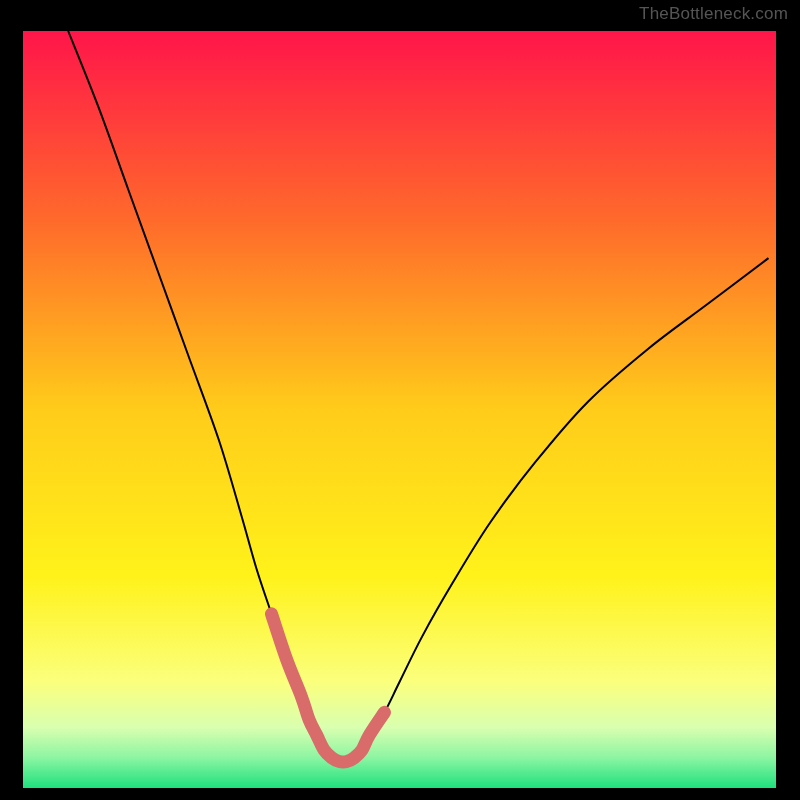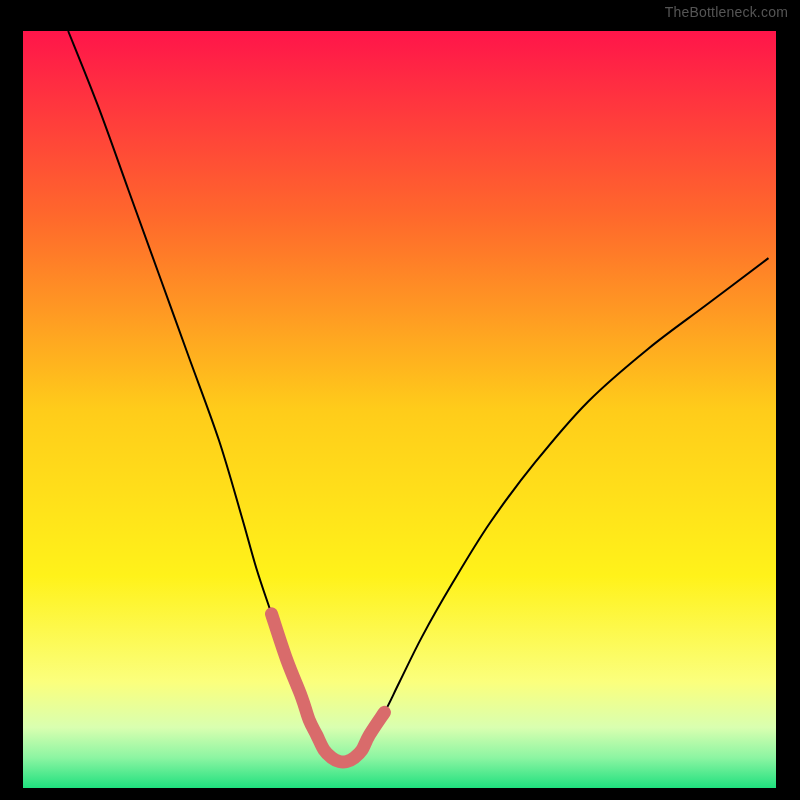--- a/index.html
+++ b/index.html
@@ -17,21 +17,21 @@
     height: 800px;
   }
   svg {
     display: block;
   }
   .watermark {
     position: absolute;
     top: 4px;
     right: 12px;
     color: #555;
-    font-size: 14px;
+    font-size: 17px;
     font-weight: 500;
     letter-spacing: 0.2px;
     user-select: none;
     font-family: Arial, Helvetica, sans-serif;
   }
 </style>
 </head>
 <body>
 
 <div class="chart-wrap">

